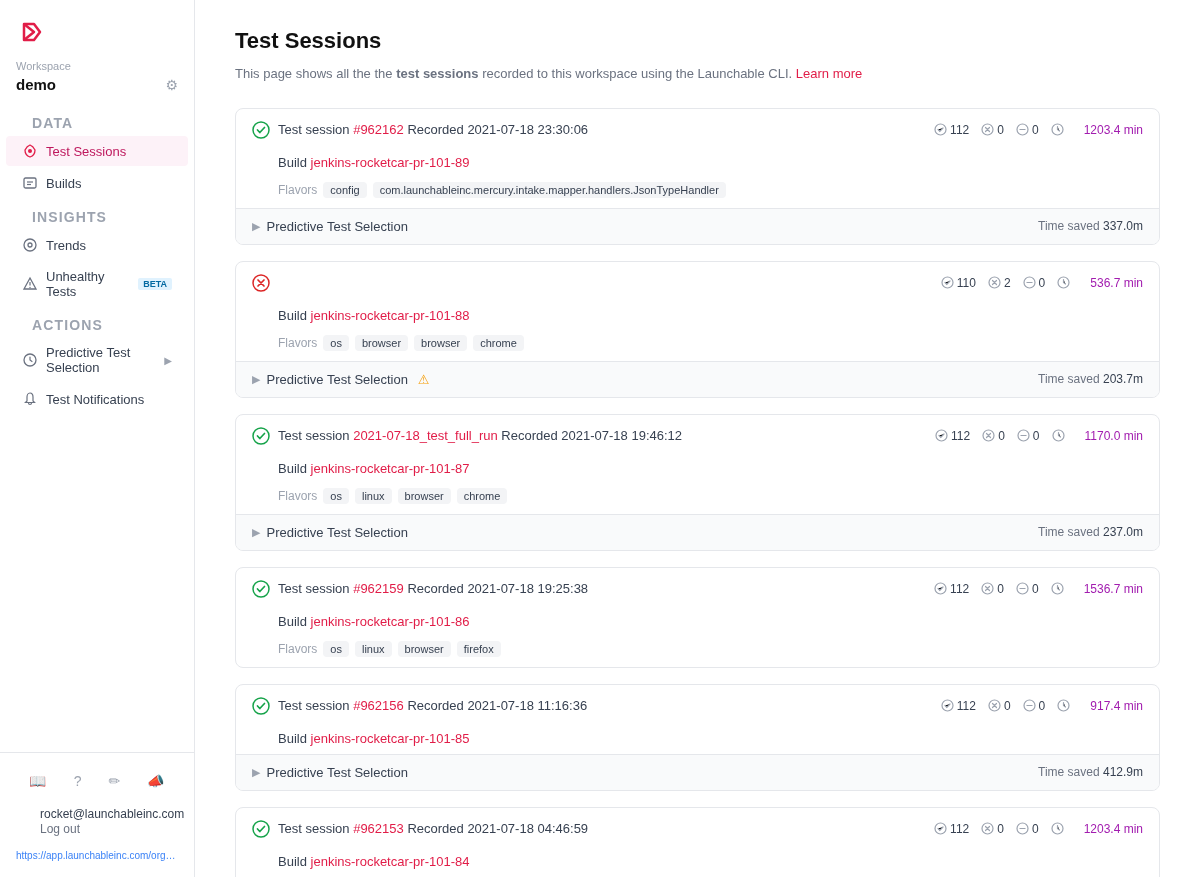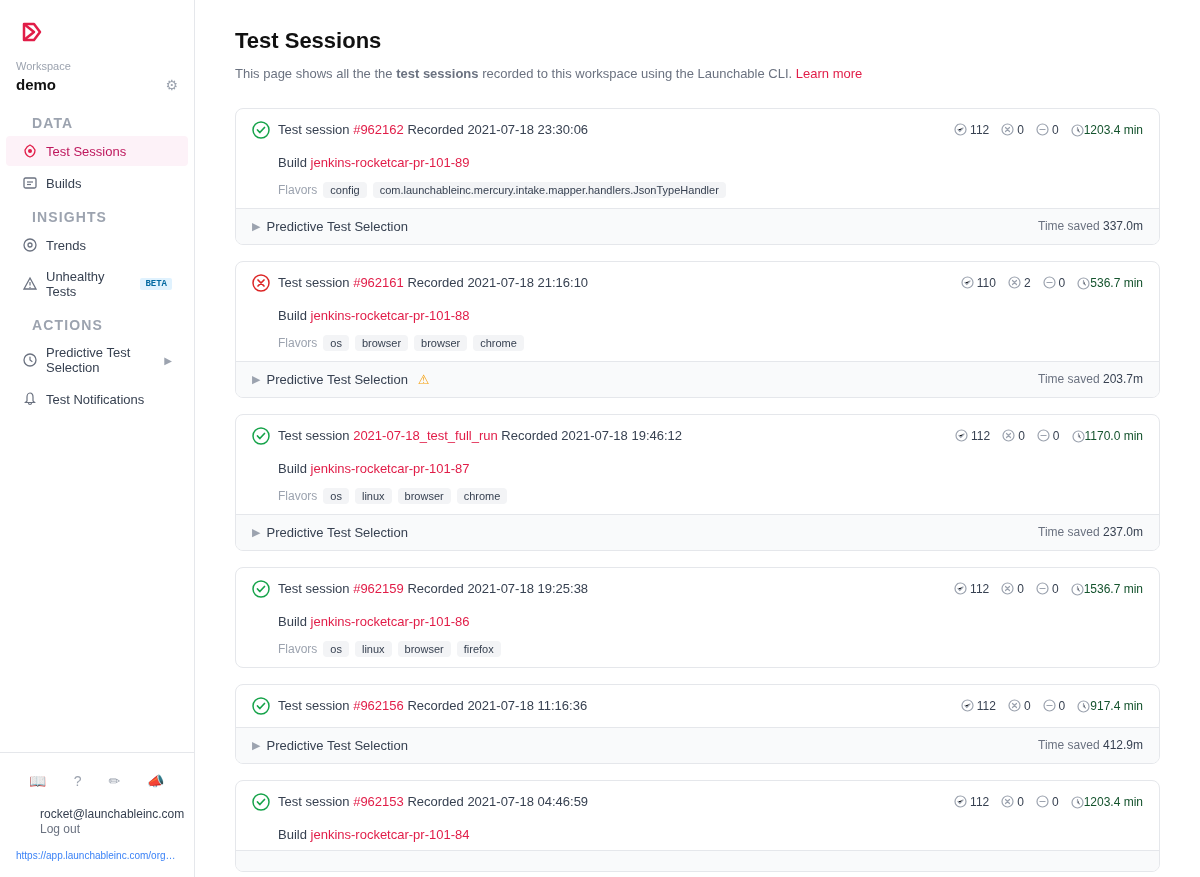--- a/index.html
+++ b/index.html
@@ -10,21 +10,21 @@
     .sidebar-logo { padding: 16px 16px 8px; display: flex; align-items: center; gap: 8px; }
     .logo-icon { width: 32px; height: 32px; }
     .workspace-label { padding: 4px 16px 2px; font-size: 11px; color: #9ca3af; }
     .workspace-name { padding: 2px 16px 12px; font-size: 15px; font-weight: 600; color: #111; display: flex; align-items: center; justify-content: space-between; }
     .gear-btn { background: none; border: none; cursor: pointer; color: #9ca3af; font-size: 14px; }
     .section-label { padding: 10px 32px 4px; font-size: 14px; font-weight: 600; color: #9ca3af; letter-spacing: 0.08em; text-transform: uppercase; }
     .nav-item { display: flex; align-items: center; gap: 8px; padding: 7px 16px; cursor: pointer; color: #374151; font-size: 13px; border-radius: 4px; margin: 1px 6px; }
     .nav-item.active { background: #fdf2f8; color: #be185d; }
     .nav-item .nav-icon { width: 16px; height: 16px; display: flex; align-items: center; justify-content: center; flex-shrink: 0; }
     .nav-item .arrow { margin-left: auto; color: #9ca3af; font-size: 10px; }
-    .beta-badge { background: #e0f2fe; color: #0369a1; font-size: 9px; font-weight: 600; padding: 1px 5px; border-radius: 2px; margin-left: 4px; font-family: Liberation Mono, monospace; }
+    .beta-badge { background: #e0f2fe; color: #0369a1; font-size: 9px; font-weight: 600; padding: 1px 5px; border-radius: 2px; margin-left: 4px; }
     .sidebar-bottom { margin-top: auto; border-top: 1px solid #e5e7eb; padding: 10px 0; }
     .sidebar-icons { display: flex; justify-content: space-around; padding: 6px 16px; }
     .sidebar-icon-btn { background: none; border: none; cursor: pointer; color: #9ca3af; font-size: 14px; padding: 4px; }
     .user-section { padding: 8px 16px; }
     .user-email { font-size: 12px; color: #374151; font-weight: 500; }
     .logout-link { font-size: 12px; color: #6b7280; cursor: pointer; text-decoration: none; }
     .url-bar { padding: 4px 16px 6px; font-size: 10px; color: #3b82f6; white-space: nowrap; overflow: hidden; text-overflow: ellipsis; }
 
     
     .main { flex: 1; overflow-y: auto; padding: 28px 40px; background: #fff; }
@@ -33,21 +33,21 @@
     .page-desc a { color: #e11d48; text-decoration: none; }
 
     
     .session-card { border: 1px solid #e5e7eb; border-radius: 8px; margin-bottom: 16px; overflow: hidden; }
     .session-header { padding: 12px 16px; display: flex; align-items: center; justify-content: space-between; }
     .session-left { display: flex; align-items: center; gap: 8px; flex: 1; }
     .session-text { font-size: 13px; color: #374151; }
     .session-link { color: #e11d48; text-decoration: none; font-weight: 500; }
     .session-right { display: flex; align-items: center; gap: 12px; font-size: 12px; color: #374151; }
     .stat-group { display: flex; align-items: center; gap: 3px; }
-    .time-stat { display: flex; align-items: flex-end; gap: 0; color: #14532d; }
+    .time-stat { display: flex; align-items: flex-start; gap: 20px; color: #a21caf; }
 
     .session-meta { padding: 4px 16px 8px 42px; font-size: 13px; color: #374151; }
     .session-meta .build-link { color: #e11d48; text-decoration: none; font-weight: 400; }
     .flavors-row { padding: 4px 16px 10px 42px; display: flex; align-items: center; gap: 6px; font-size: 12px; color: #6b7280; flex-wrap: wrap; }
     .flavor-tag { background: #f3f4f6; color: #374151; padding: 2px 7px; border-radius: 4px; font-size: 11px; }
     .flavor-label { color: #9ca3af; font-size: 12px; }
 
     .predictive-row { background: #f9fafb; border-top: 1px solid #e5e7eb; padding: 10px 16px; display: flex; align-items: center; justify-content: space-between; cursor: pointer; }
     .predictive-left { display: flex; align-items: center; gap: 6px; color: #374151; font-size: 13px; }
     .predictive-left .chevron { color: #9ca3af; font-size: 11px; }
@@ -233,24 +233,20 @@
       </div>
     </div>
   </div>
       <div class="session-card">
     <div class="session-header">
       <div class="session-left">
         <svg width="18" height="18" viewBox="0 0 18 18" fill="none">
               <circle cx="9" cy="9" r="8" stroke="#dc2626" stroke-width="1.5"></circle>
               <path d="M6 6L12 12M12 6L6 12" stroke="#dc2626" stroke-width="1.7" stroke-linecap="round"></path>
             </svg>
-        <span class="session-text">
-          Test session <a class="session-link">#962161</a>
-          <span> Recorded 2021-07-18 21:16:10</span>
-        </span>
       </div>
       <div class="session-right">
         <span class="stat-group">
           <svg width="13" height="13" viewBox="0 0 13 13">
                 <circle cx="6.5" cy="6.5" r="5.5" stroke="#9ca3af" stroke-width="1.2" fill="none"></circle>
                 <path d="M4 6.5L5.8 8.3L9 5" stroke="#9ca3af" stroke-width="1.2" stroke-linecap="round"></path>
               </svg>
           <span>110</span>
         </span>
         <span class="stat-group">
@@ -454,20 +450,23 @@
         </span>
         <span class="time-stat">
           <svg width="13" height="13" viewBox="0 0 13 13">
                 <circle cx="6.5" cy="6.5" r="5.5" stroke="#9ca3af" stroke-width="1.2" fill="none"></circle>
                 <path d="M6.5 3.5V6.5L8.5 8" stroke="#9ca3af" stroke-width="1.2" stroke-linecap="round"></path>
               </svg>
           <span>917.4 min</span>
         </span>
       </div>
     </div>
+    <div class="session-meta">
+      Build <a class="build-link">jenkins-rocketcar-pr-101-85</a>
+    </div>
 
     <div class="predictive-row">
       <div class="predictive-left">
         <span class="chevron">▶</span>
         <span>Predictive Test Selection</span>
 
       </div>
       <div class="time-saved">
         <span>Time saved </span>
         <span class="time-saved-val">412.9m</span>

